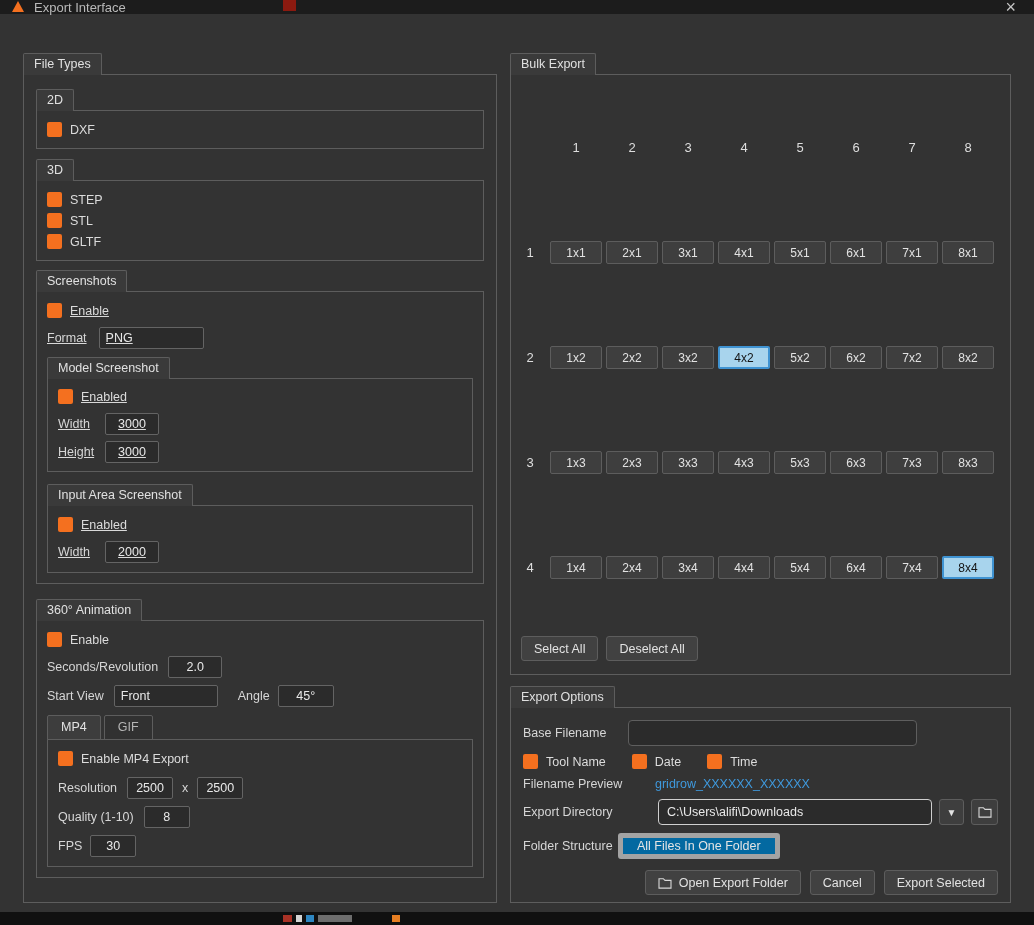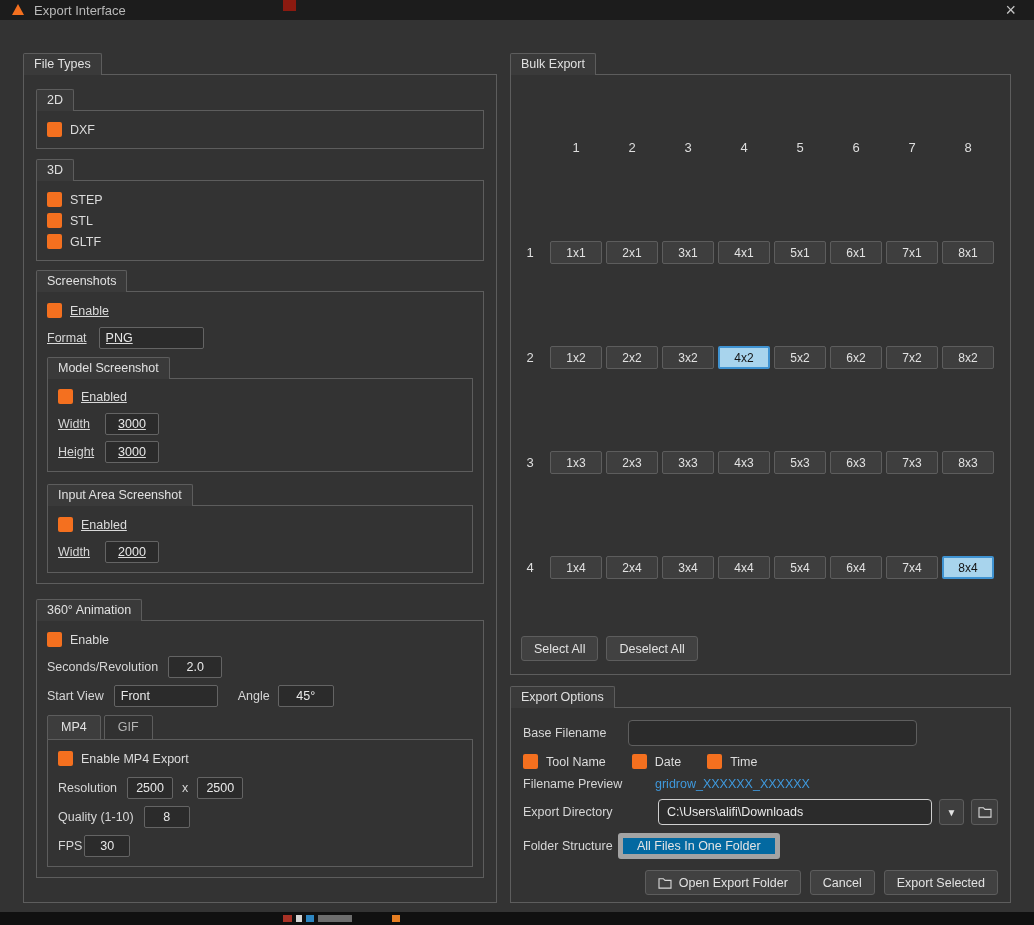--- a/index.html
+++ b/index.html
@@ -8,21 +8,21 @@
     position: relative;
     background: #333333;
     font-family: "Liberation Sans", sans-serif;
     font-size: 13px;
     color: #d9d9d9;
     overflow: hidden;
     cursor: default;
   }
   
   .titlebar {
-    position:absolute; top:0; left:0; right:0; height:20px;
+    position:absolute; top:0; left:0; right:0; height:14px;
     background:#1c1c1c; display:flex; align-items:center;
     padding:0 10px; gap:8px; z-index:5;
   }
   .titlebar .title { color:#b9b9b9; font-size:13px; }
   .titlebar .spacer { flex:1; }
   .close-btn {
     color:#c4c4c4; font-size:18px; line-height:18px; padding:2px 8px;
     background:transparent; border:none; font-family:inherit;
   }
   .top-artifact { position:absolute; top:0; left:283px; width:13px; height:11px; background:#8b1a10; z-index:6; }
@@ -207,21 +207,21 @@
               <span class="lbl" style="margin-right:10px;">Resolution</span>
               <input class="field num" style="width: 46px;" value="2500">
               <span class="lbl" style="margin:0 9px;">x</span>
               <input class="field num" style="width: 46px;" value="2500">
             </div>
             <div class="row" style="margin-top:8px;">
               <span class="lbl" style="margin-right:10px;">Quality (1-10)</span>
               <input class="field num" style="width: 46px;" value="8">
             </div>
             <div class="row" style="margin-top:8px;">
-              <span class="lbl" style="margin-right:2px;">FPS</span>
+              <span class="lbl" style="margin-right:8px;">FPS</span>
               <input class="field num" style="width: 46px;" value="30">
             </div>
           </div>
         </div>
       </div>
     </div>
 
   </div>
 </div>
 

